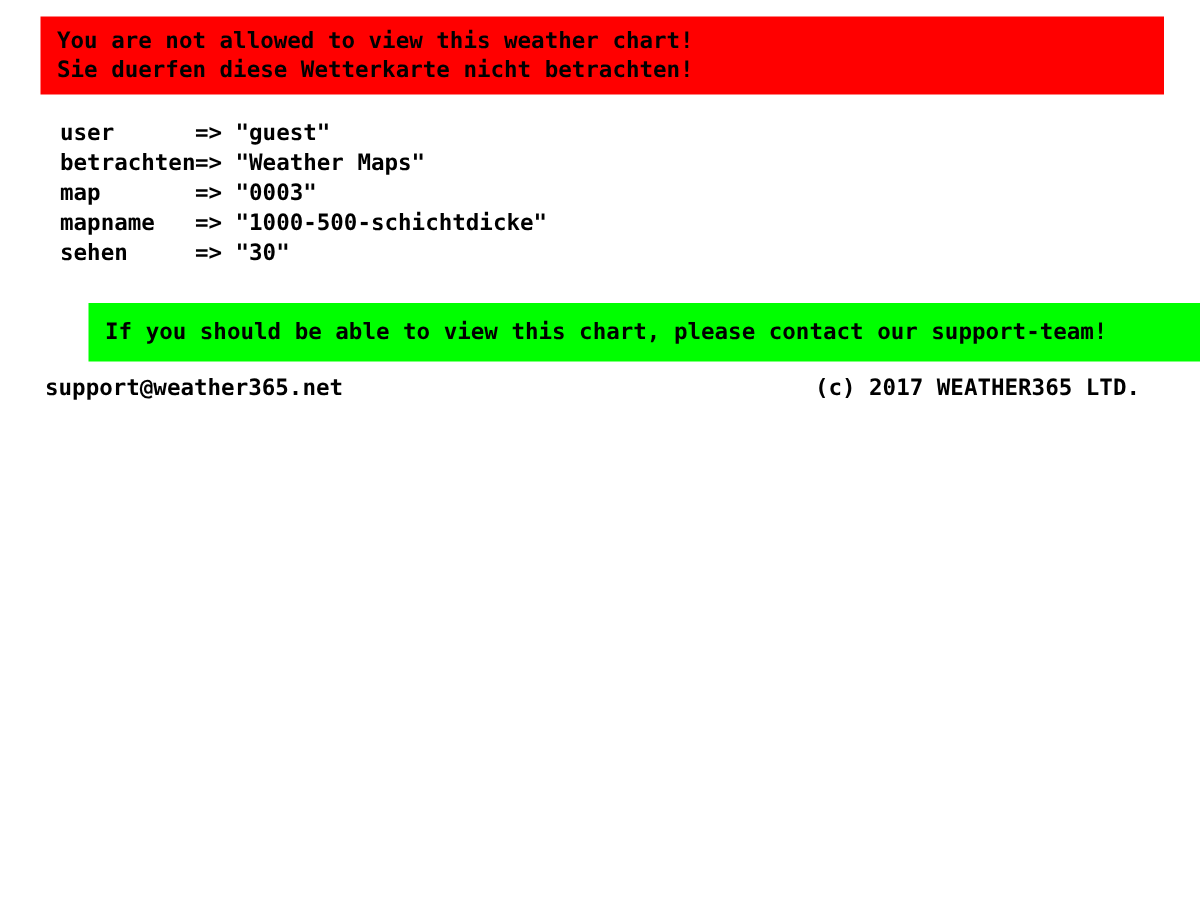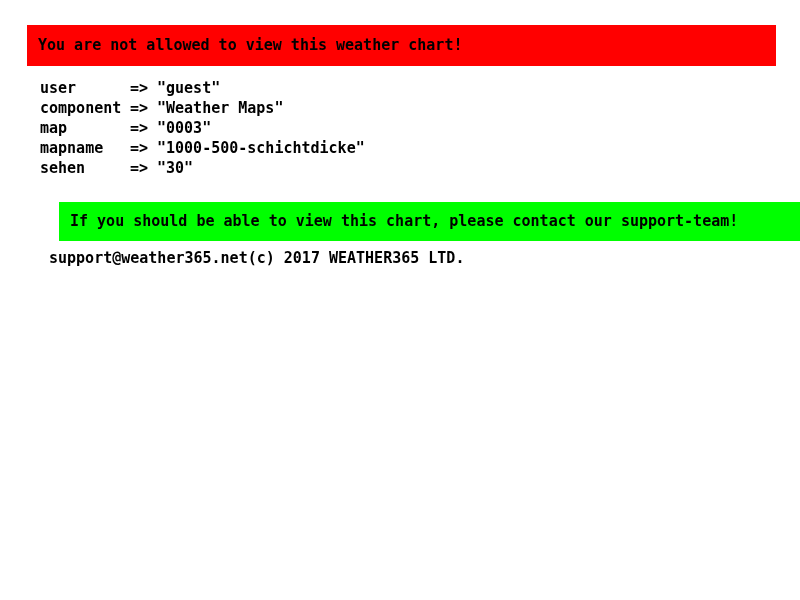--- a/index.html
+++ b/index.html
@@ -20,65 +20,67 @@
   .banner {
     position: absolute;
     left: 27px;
     width: 749px;
     box-sizing: border-box;
     padding-left: 11px;
     display: flex;
     flex-direction: column;
     justify-content: center;
   }
-  .banner-red   { top: 25px;  height: 41px; }
+  .banner-red   { top: 11px;  height: 52px; }
   .banner-green { top: 202px; height: 39px; margin-left: 32px; }
   .banner-line {
     line-height: 19px;
     white-space: pre;
   }
   .kv-list {
     position: absolute;
     left: 40px;
     top: 78px;
   }
   .kv-row {
     display: flex;
     line-height: 20px;
     white-space: pre;
   }
   .kv-key   { display: inline-block; width: 90px; }
   .kv-arrow { display: inline-block; width: 27px; }
   .footer {
     position: absolute;
-    left: 49px;
+    left: 30px;
     top: 248px;
     width: 730px;
     display: flex;
+    justify-content: space-between;
     line-height: 20px;
     white-space: pre;
   }
 </style>
 </head>
 <body>
 
 <div>
 
   <div class="banner banner-red" style="background: rgb(255, 0, 0);">
     <div class="banner-line">You are not allowed to view this weather chart!</div>
+    <div class="banner-line">Sie duerfen diese Wetterkarte nicht betrachten!</div>
   </div>
 
   <div class="kv-list">
     <div class="kv-row">
       <span class="kv-key">user</span>
       <span class="kv-arrow">=&gt;</span>
       <span class="kv-value">"guest"</span>
     </div>
     <div class="kv-row">
-      <span class="kv-key">component</span>
+      <span class="kv-key">betrachten</span>
       <span class="kv-arrow">=&gt;</span>
       <span class="kv-value">"Weather Maps"</span>
     </div>
     <div class="kv-row">
       <span class="kv-key">map</span>
       <span class="kv-arrow">=&gt;</span>
       <span class="kv-value">"0003"</span>
     </div>
     <div class="kv-row">
       <span class="kv-key">mapname</span>

